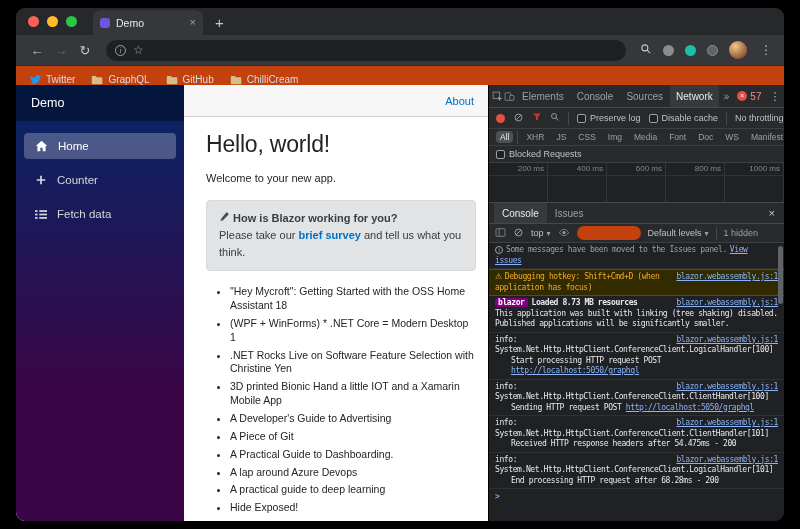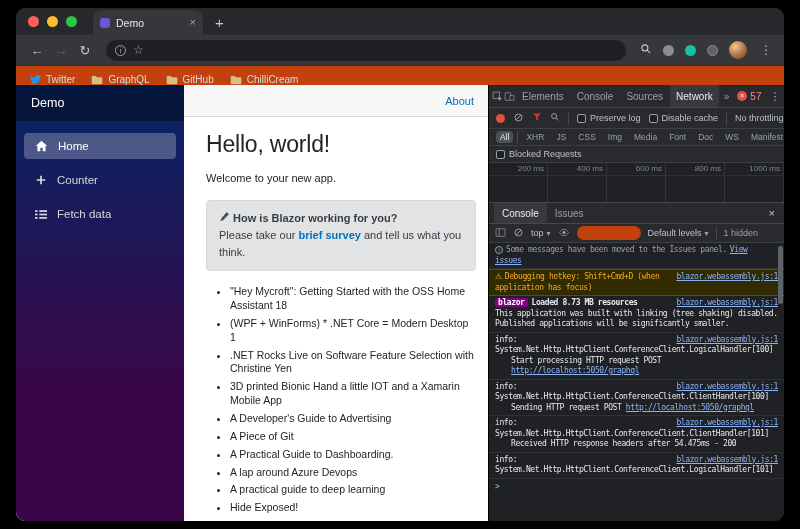--- a/index.html
+++ b/index.html
@@ -391,20 +391,21 @@
           <div class="cmsg">
             <a href="#" class="src">blazor.webassembly.js:1</a>
             <span>info:</span>
             <div>System.Net.Http.HttpClient.ConferenceClient.ClientHandler[101]</div>
             <div class="action">Received HTTP response headers after 54.475ms - 200</div>
           </div>
           <div class="cmsg">
             <a href="#" class="src">blazor.webassembly.js:1</a>
             <span>info:</span>
             <div>System.Net.Http.HttpClient.ConferenceClient.LogicalHandler[101]</div>
+            <div class="action">End processing HTTP request after 68.28ms - 200</div>
           </div>
           <div class="prompt">&gt;</div>
           <div class="scroll-thumb"></div>
         </div>
       </div>
 
     </div>
   </div>
 </div>
 

